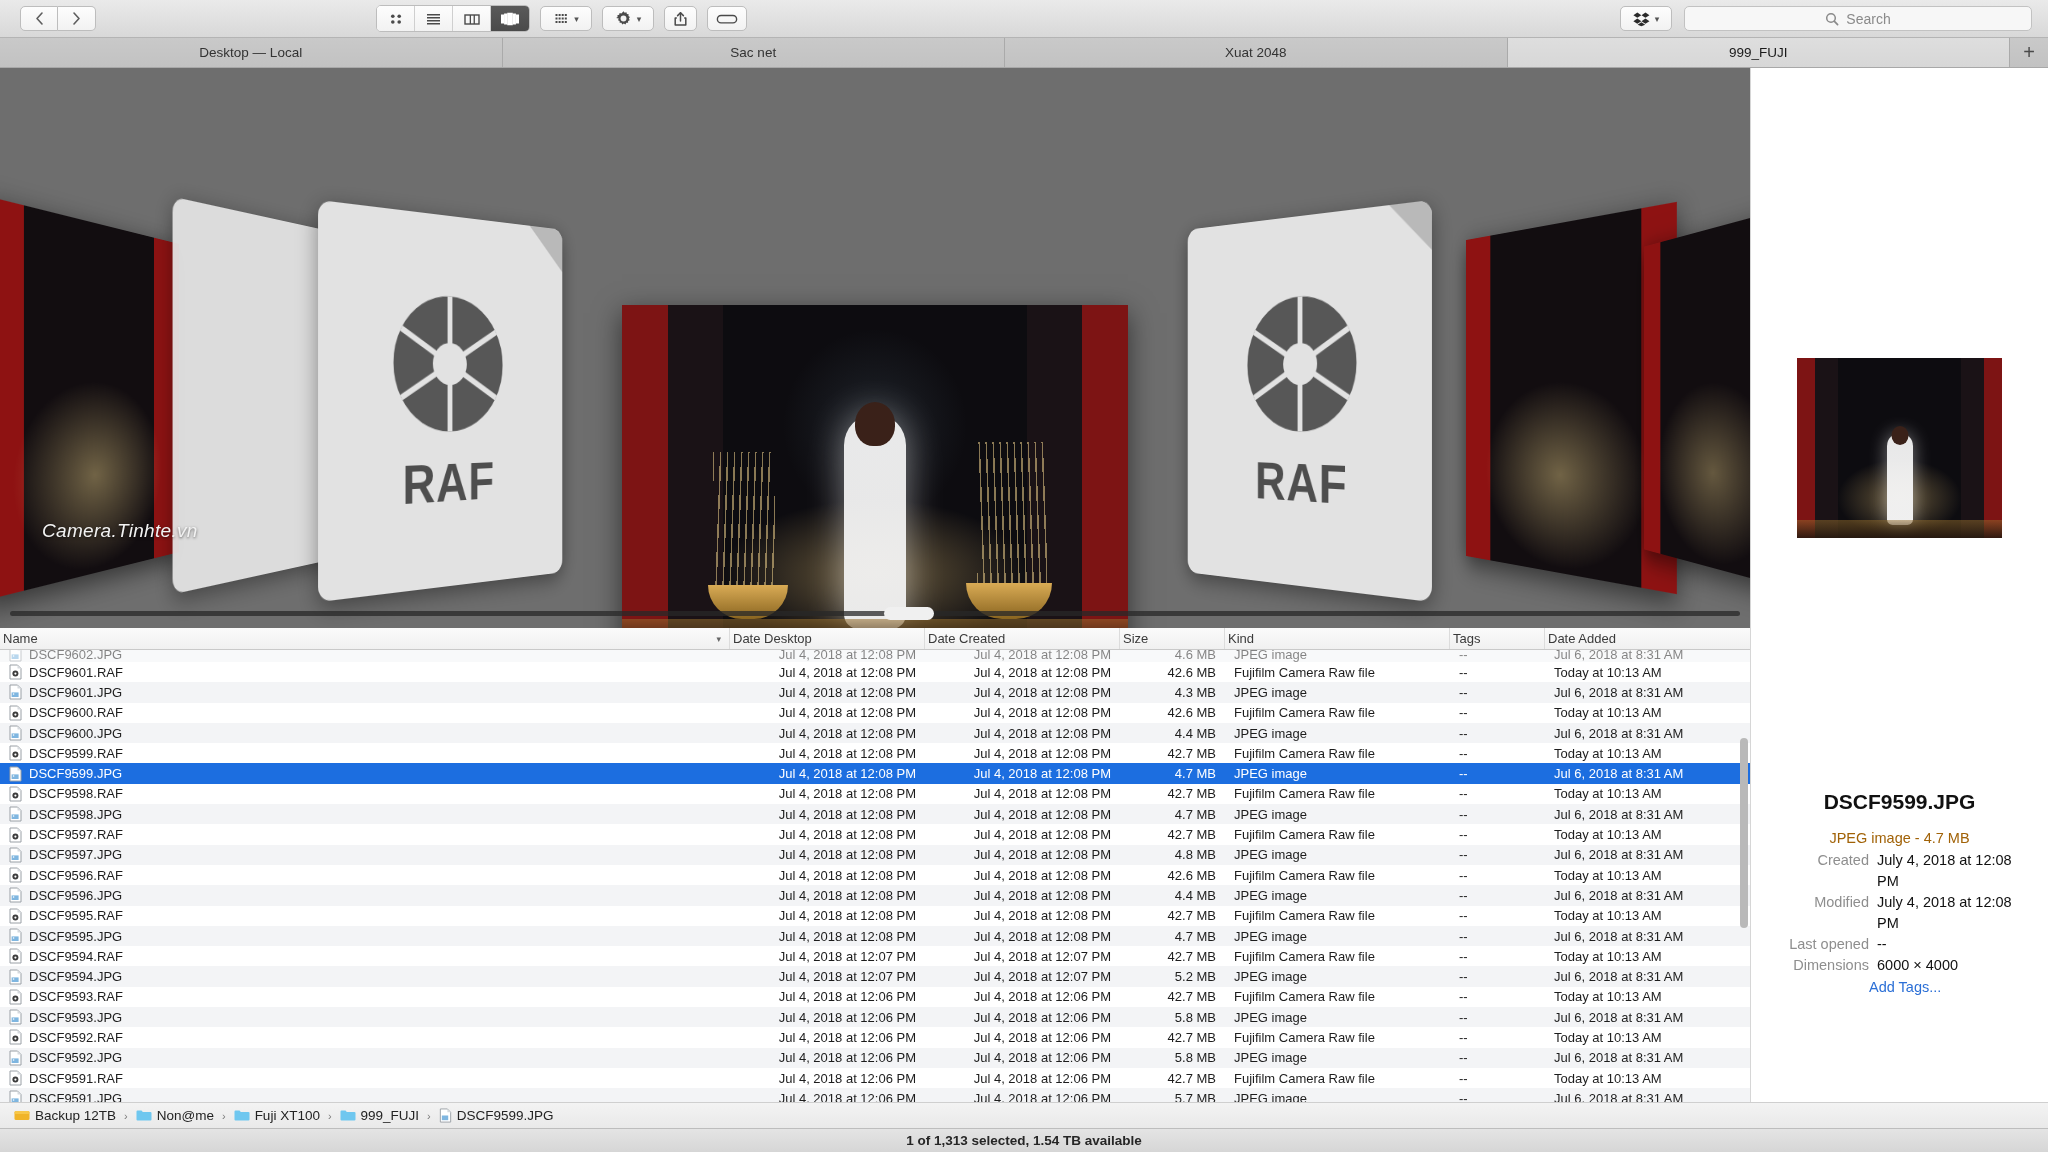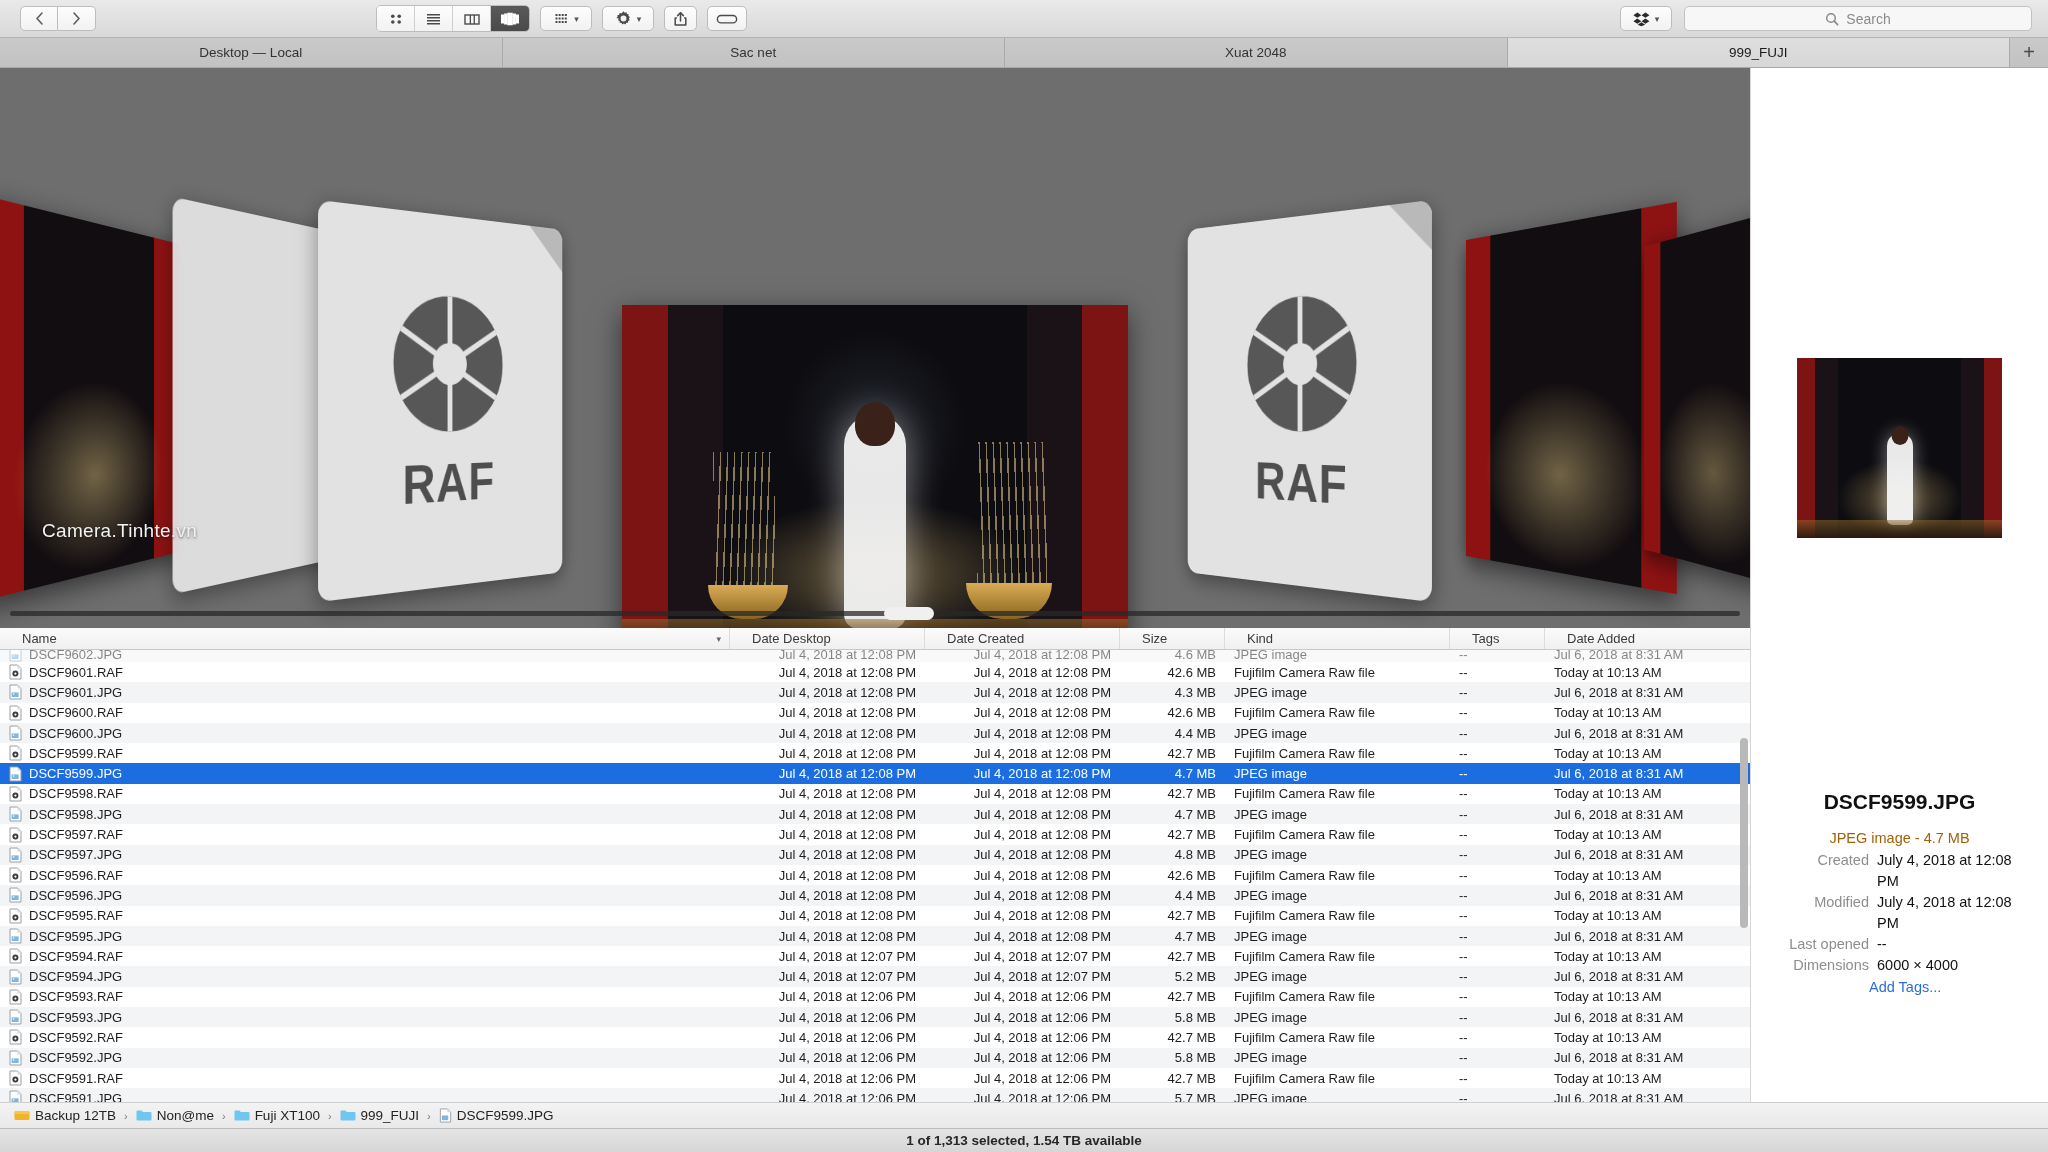--- a/index.html
+++ b/index.html
@@ -100,38 +100,39 @@
   }
   .raf-aperture { width: 150px; height: 150px; }
   .raf-label { font-size: 54px; font-weight: 700; color: #4e4e4e; letter-spacing: 1px; margin-top: 12px; }
 
   .photo { background:#0b0b0f; box-shadow: 0 8px 26px rgba(0,0,0,.55); overflow:hidden; position:relative; }
   .photo .scene { position: absolute; inset: 0; }
   .cf-watermark {
     position: absolute; left: 42px; bottom: 86px;
     color: #f2f2f2; font-size: 19px; letter-spacing: .3px;
     text-shadow: 0 1px 3px rgba(0,0,0,.6);
+    font-style: italic;
   }
   .cf-scroll {
     position: absolute; left: 10px; right: 10px; bottom: 12px; height: 5px;
     background: rgba(40,40,40,.75); border-radius: 3px;
   }
   .cf-thumb {
     position: absolute; left: 50.5%; top: -4px; width: 50px; height: 13px;
     background: #f0f0f0; border-radius: 7px;
   }
 
   
   .listwrap { flex: 1; display: flex; flex-direction: column; min-height: 0; background: #fff; position: relative; }
   .colhead {
     display: flex; height: 22px; min-height: 22px; align-items: stretch;
     background: linear-gradient(to bottom,#fbfbfb,#f0f0f0);
     border-bottom: 1px solid #c9c9c9; font-size: 13px; color: #3a3a3a;
   }
-  .ch { display: flex; align-items: center; padding: 0 22px; border-right: 1px solid #dcdcdc; position: relative; }
+  .ch { display: flex; align-items: center; padding: 0 3px; border-right: 1px solid #dcdcdc; position: relative; }
   .ch .sortarrow { position: absolute; right: 8px; font-size: 9px; color: #666; }
   .rows { flex: 1; overflow: hidden; position: relative; }
   .row { display: flex; height: 20.3px; align-items: center; font-size: 13px; color: #1d1d1d; }
   .row.alt { background: #f3f4f6; }
   .row.selected { background: #1c6ee0; color: #fff; }
   .cell { padding: 0 9px; overflow: hidden; white-space: nowrap; display: flex; align-items: center; }
   .cell.name { gap: 7px; }
   .cell.right { justify-content: flex-end; }
   .fileicon { width: 13px; height: 16px; flex: 0 0 13px; }
   .row.clipped-top { height: 12px; align-items: flex-end; opacity: .55; overflow: hidden; justify-content: flex-end; }

